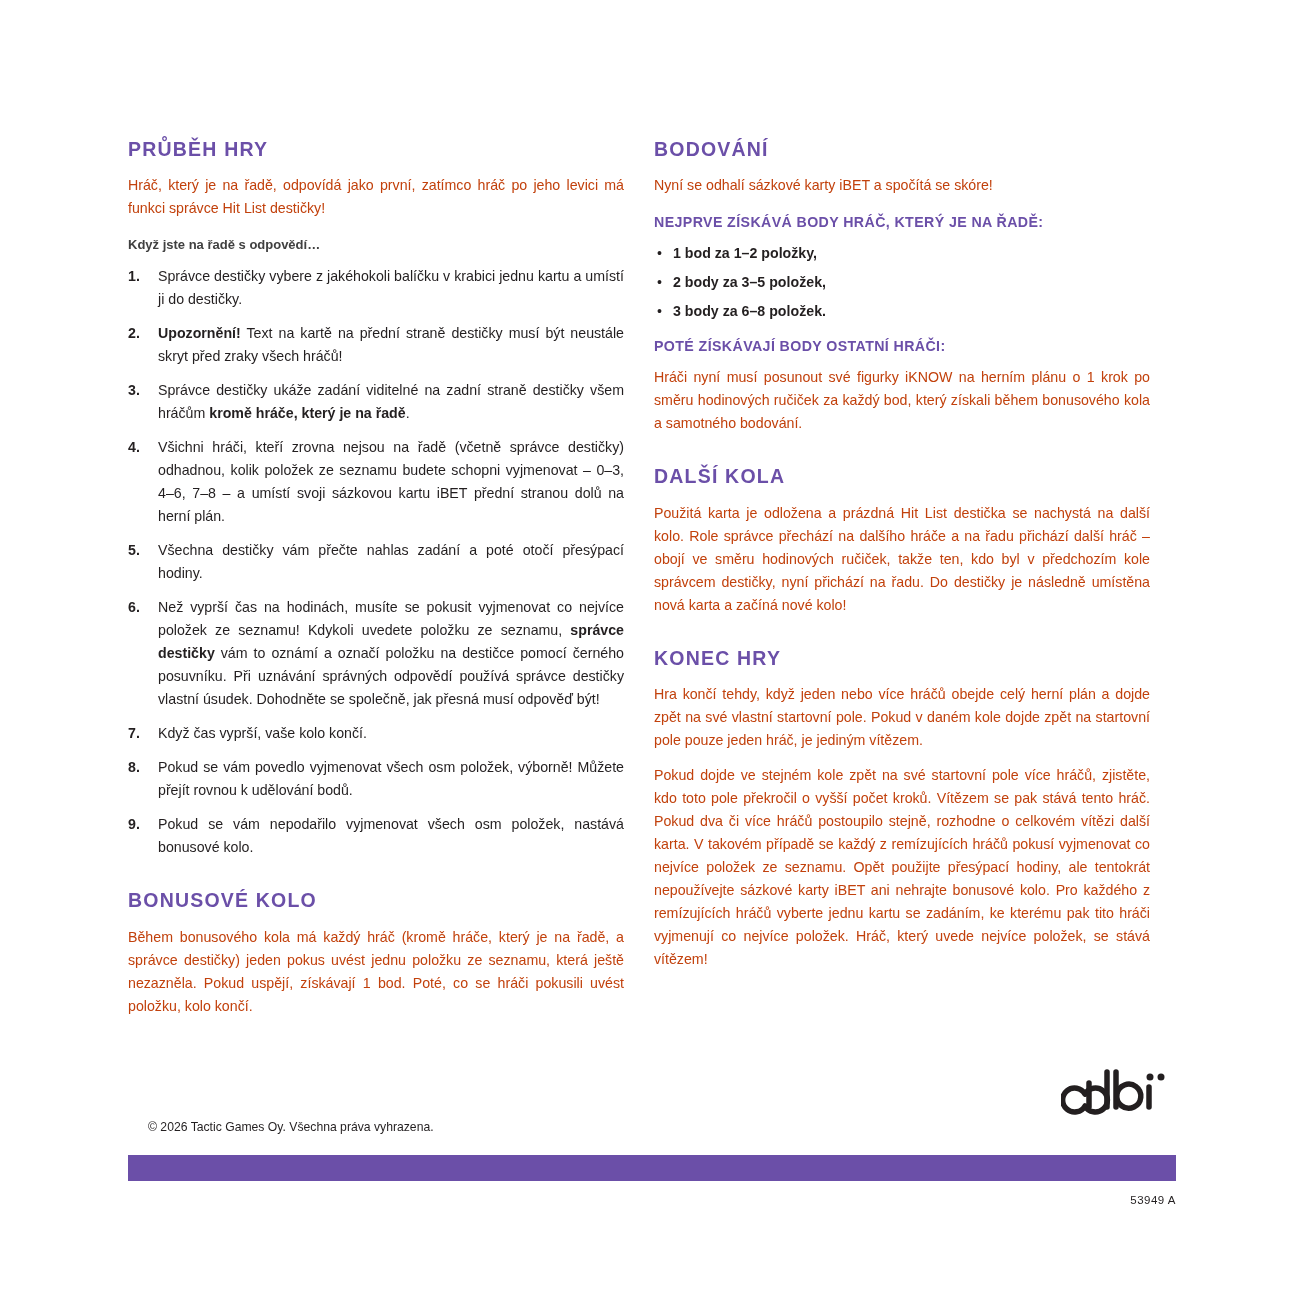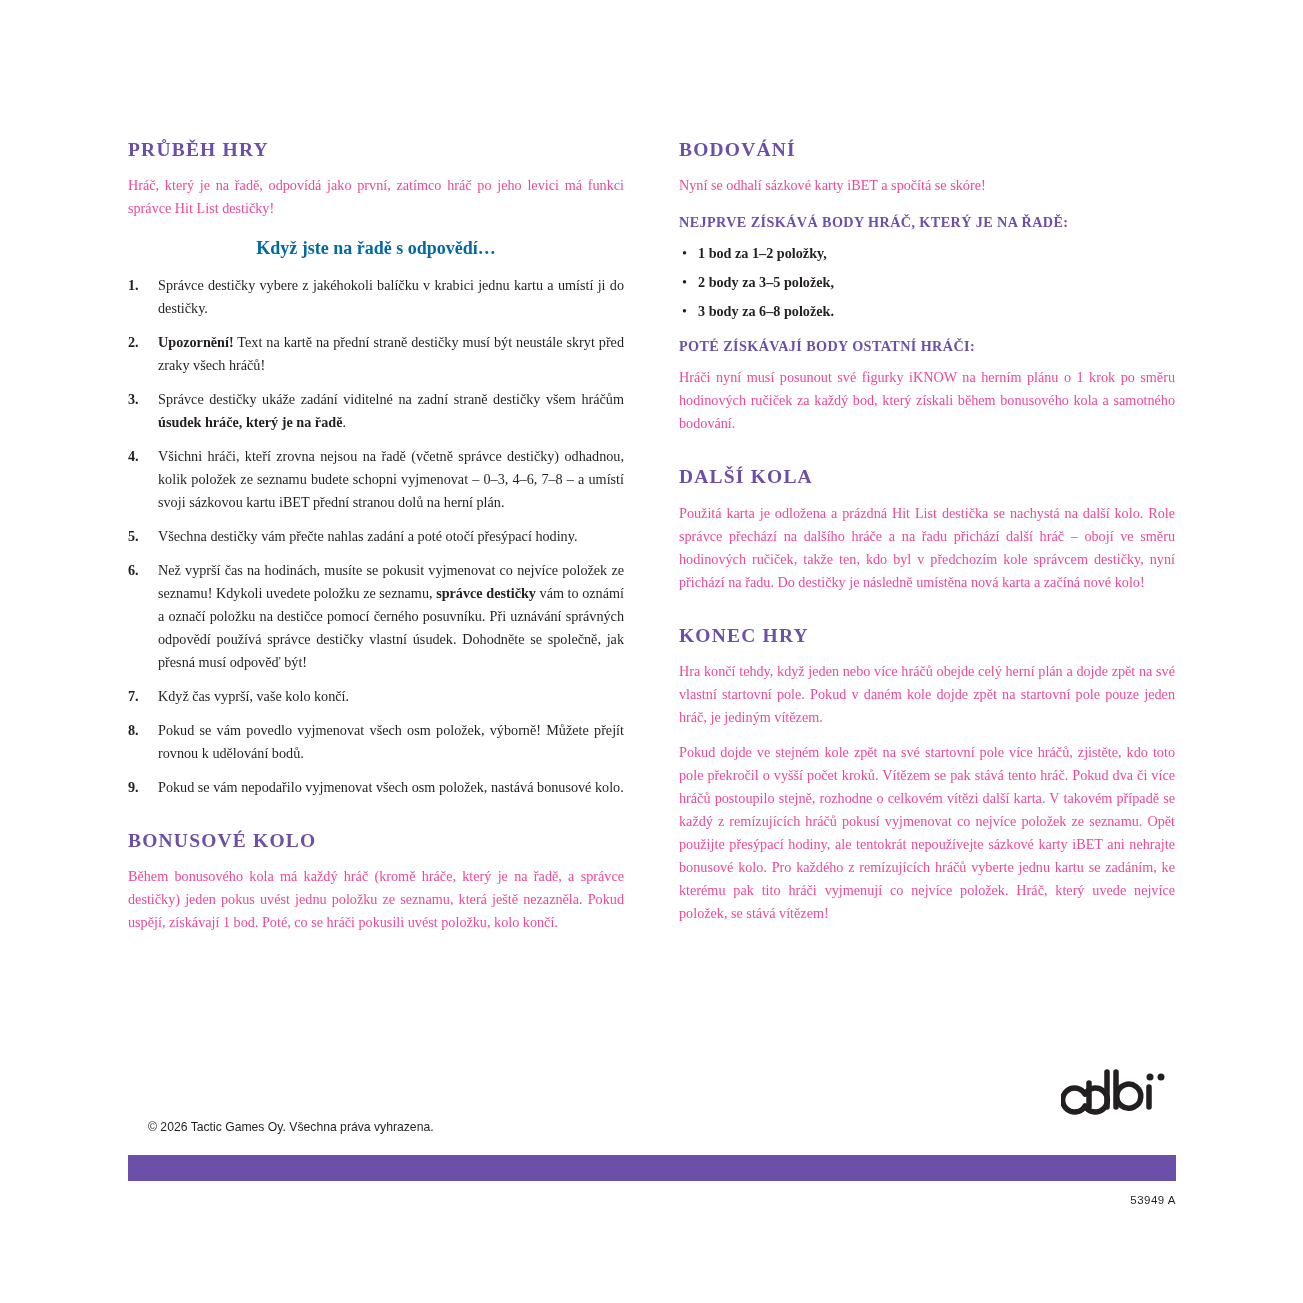--- a/index.html
+++ b/index.html
@@ -20,51 +20,49 @@
     left: 0; top: 0;
     width: 1303px;
     height: 1303px;
   }
   .columns {
     position: absolute;
     left: 128px;
     top: 138px;
     width: 1048px;
     display: flex;
-    gap: 55px;
-    font-family: Liberation Serif, serif;
+    gap: 30px;
   }
   .col {
     width: 496px;
   }
   h2.section-title {
     color: #6b4fa8;
     font-size: 19.5px;
     font-weight: bold;
     letter-spacing: 1.2px;
     margin: 0 0 13px 0;
     line-height: 1.2;
   }
   .col > h2.section-title.spaced {
     margin-top: 30px;
   }
   p.para {
     font-size: 14.2px;
     line-height: 1.62;
     margin: 0 0 12px 0;
     text-align: justify;
-    color: #ec4899;
+    color: #c2410c;
   }
   p.lead-bold {
-    font-size: 18px;
+    font-size: 13px;
     line-height: 1.62;
     margin: 14px 0 10px 0;
     font-weight: bold;
-    color: #0369a1;
-    text-align: center;
+    color: #404040;
   }
   ol.numbered {
     list-style: none;
     margin: 0;
     padding: 0;
   }
   ol.numbered > li {
     position: relative;
     padding-left: 30px;
     margin-bottom: 11px;
@@ -150,21 +148,21 @@
 
   <div class="columns">
 
     <div class="col">
       <h2 class="section-title">PRŮBĚH HRY</h2>
       <p class="para">Hráč, který je na řadě, odpovídá jako první, zatímco hráč po jeho levici má funkci správce Hit List destičky!</p>
       <p class="lead-bold">Když jste na řadě s odpovědí…</p>
       <ol class="numbered">
           <li><span class="num">1.</span><span>Správce destičky vybere z jakéhokoli balíčku v krabici jednu kartu a umístí ji do destičky.</span></li>
           <li><span class="num">2.</span><span><b>Upozornění!</b> Text na kartě na přední straně destičky musí být neustále skryt před zraky všech hráčů!</span></li>
-          <li><span class="num">3.</span><span>Správce destičky ukáže zadání viditelné na zadní straně destičky všem hráčům <b>úsudek hráče, který je na řadě</b>.</span></li>
+          <li><span class="num">3.</span><span>Správce destičky ukáže zadání viditelné na zadní straně destičky všem hráčům <b>kromě hráče, který je na řadě</b>.</span></li>
           <li><span class="num">4.</span><span>Všichni hráči, kteří zrovna nejsou na řadě (včetně správce destičky) odhadnou, kolik položek ze seznamu budete schopni vyjmenovat – 0–3, 4–6, 7–8 – a umístí svoji sázkovou kartu iBET přední stranou dolů na herní plán.</span></li>
           <li><span class="num">5.</span><span>Všechna destičky vám přečte nahlas zadání a poté otočí přesýpací hodiny.</span></li>
           <li><span class="num">6.</span><span>Než vyprší čas na hodinách, musíte se pokusit vyjmenovat co nejvíce položek ze seznamu! Kdykoli uvedete položku ze seznamu, <b>správce destičky</b> vám to oznámí a označí položku na destičce pomocí černého posuvníku. Při uznávání správných odpovědí používá správce destičky vlastní úsudek. Dohodněte se společně, jak přesná musí odpověď být!</span></li>
           <li><span class="num">7.</span><span>Když čas vyprší, vaše kolo končí.</span></li>
           <li><span class="num">8.</span><span>Pokud se vám povedlo vyjmenovat všech osm položek, výborně! Můžete přejít rovnou k udělování bodů.</span></li>
           <li><span class="num">9.</span><span>Pokud se vám nepodařilo vyjmenovat všech osm položek, nastává bonusové kolo.</span></li>
         </ol>
 
       <h2 class="section-title spaced">BONUSOVÉ KOLO</h2>
       <p class="para">Během bonusového kola má každý hráč (kromě hráče, který je na řadě, a správce destičky) jeden pokus uvést jednu položku ze seznamu, která ještě nezazněla. Pokud uspějí, získávají 1 bod. Poté, co se hráči pokusili uvést položku, kolo končí.</p>

